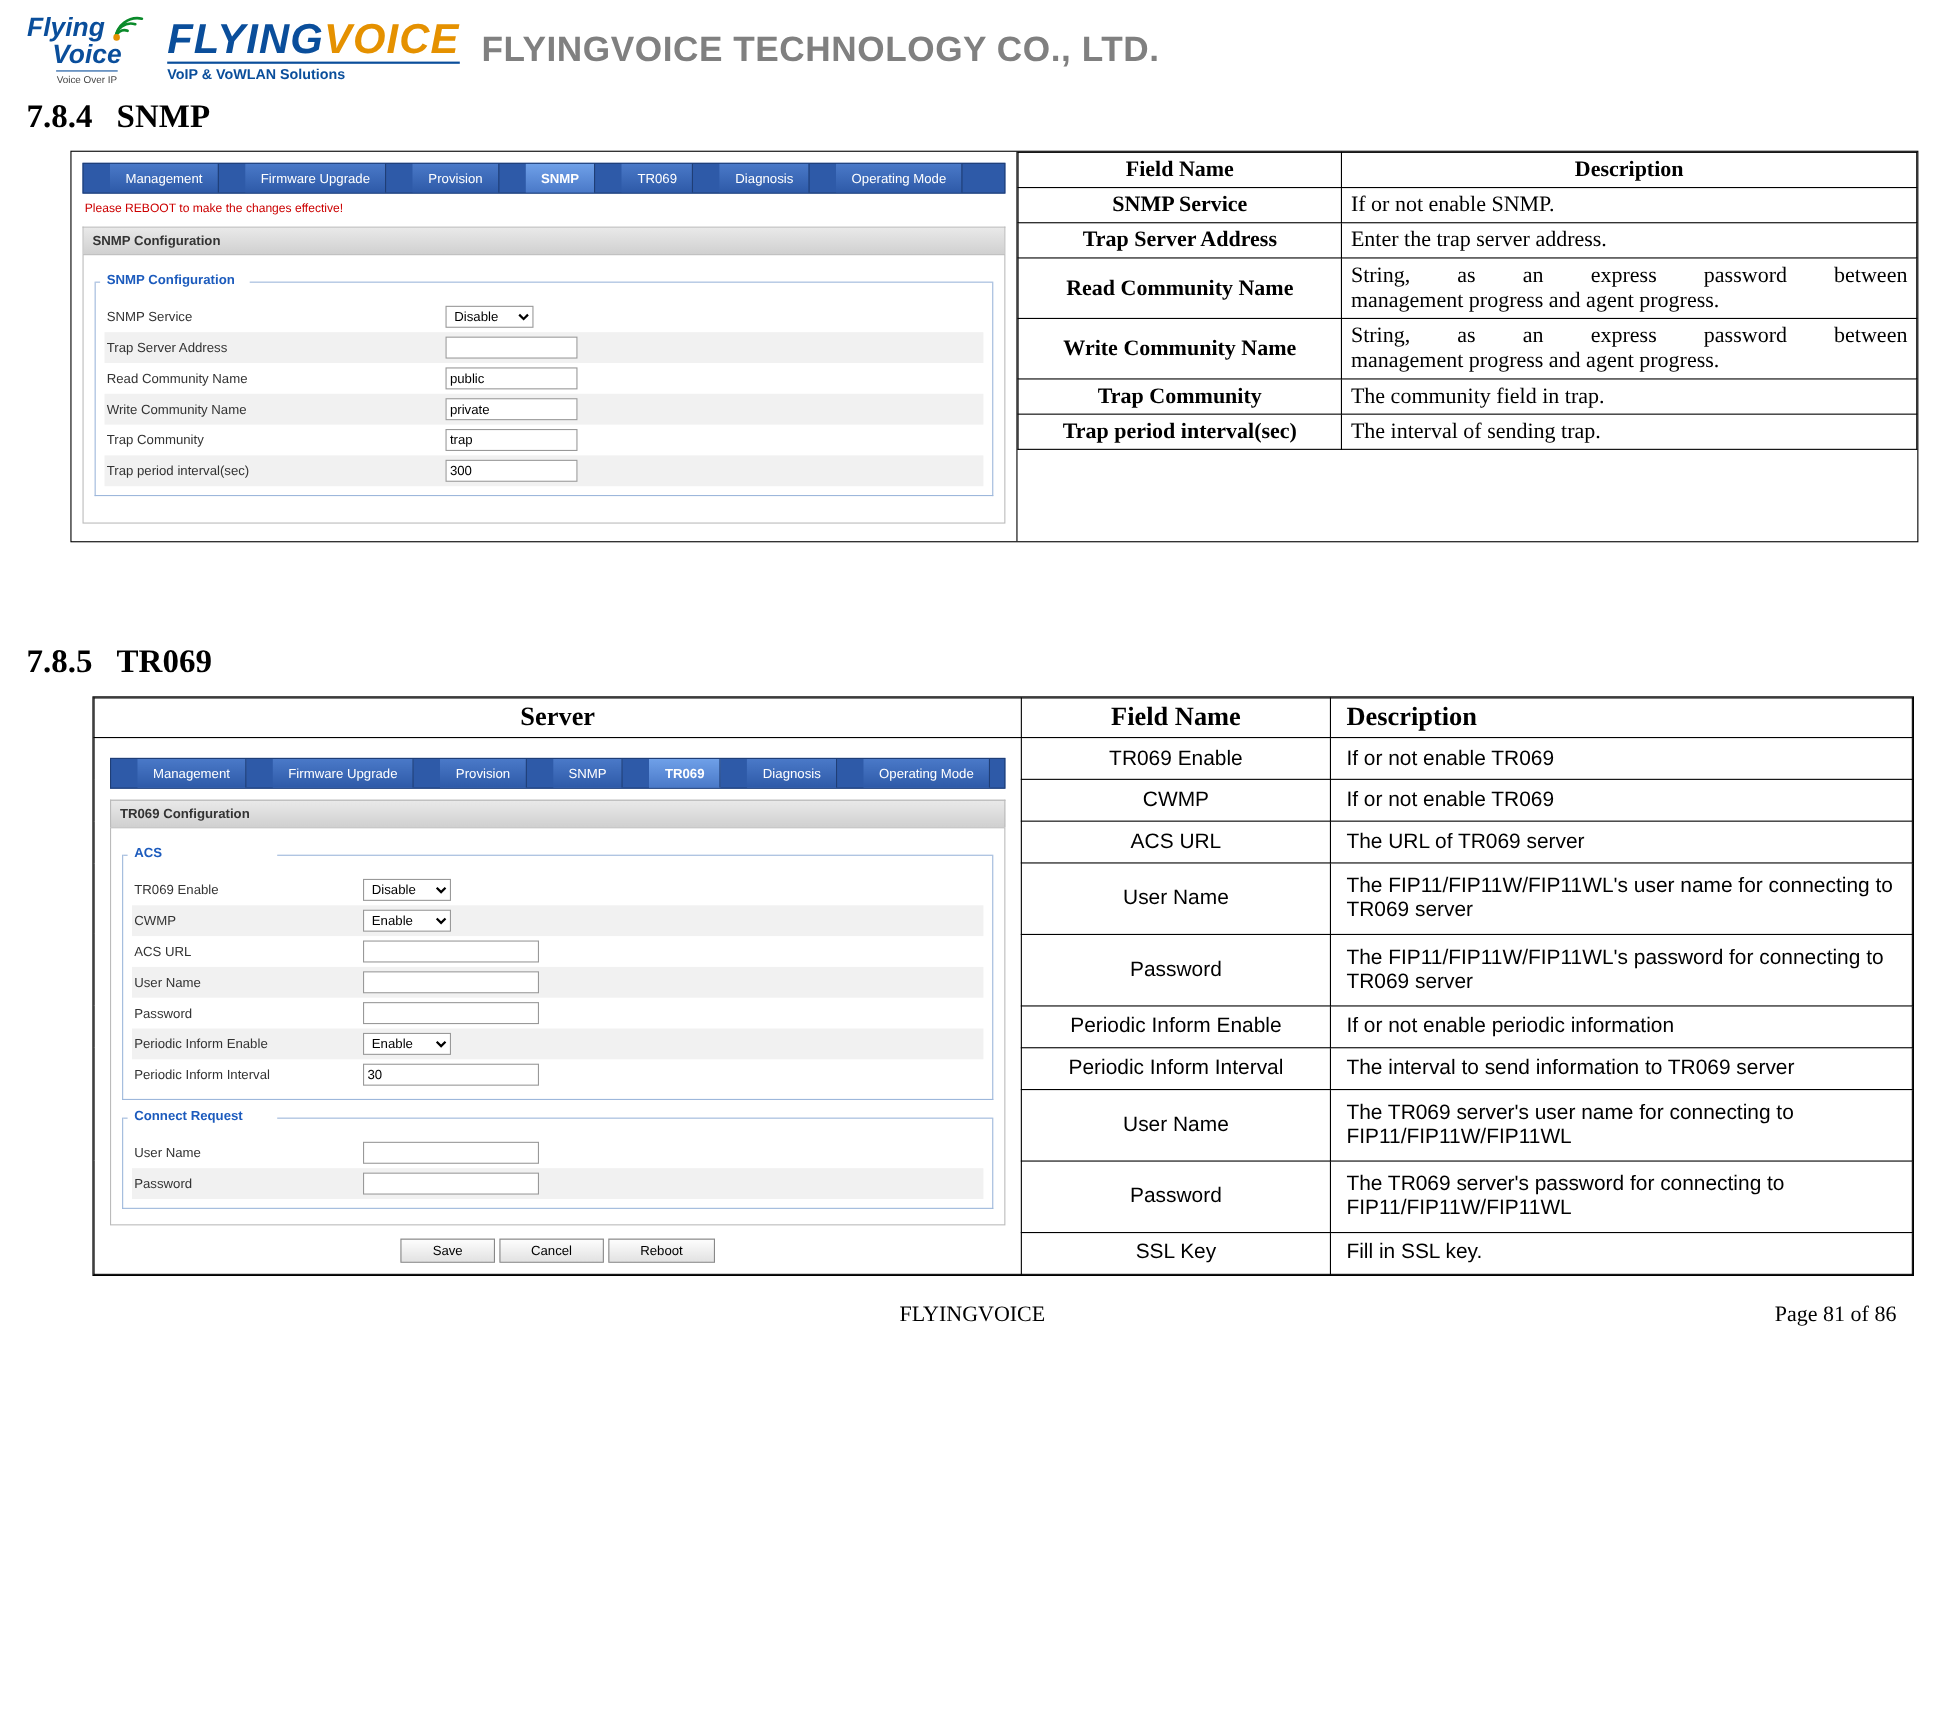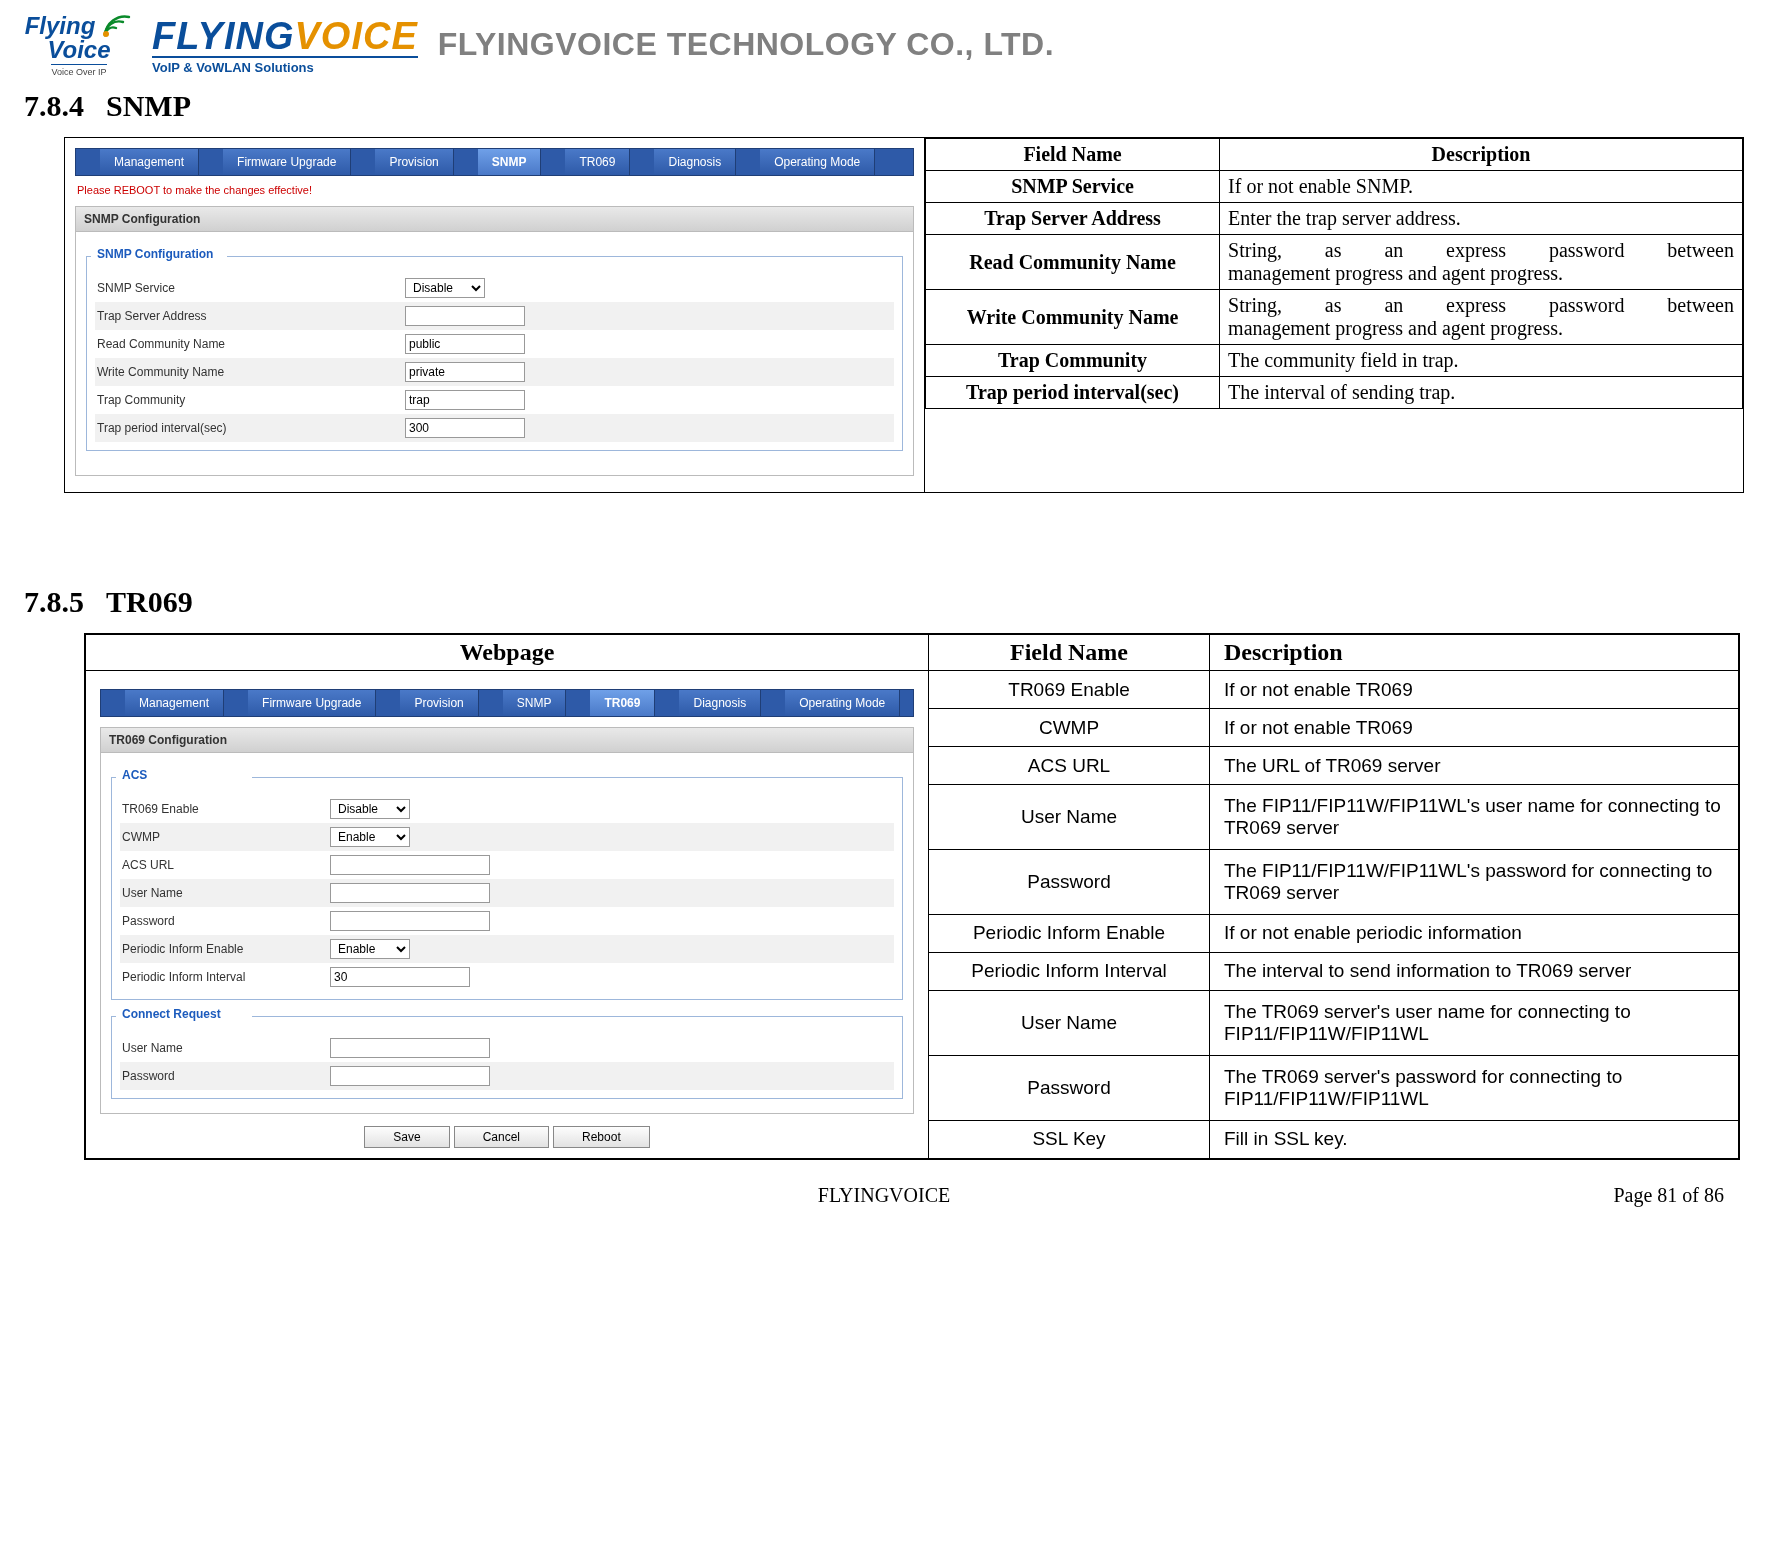--- a/index.html
+++ b/index.html
@@ -328,21 +328,21 @@
 
 <div class="block" id="tr069-block" style="margin-left:60px; margin-right:4px;">
   <table class="spec" style="width:100%;">
     <colgroup>
       <col style="width:51%;">
       <col style="width:17%;">
       <col>
     </colgroup>
     <thead>
       <tr>
-        <th>Webpage</th>
+        <th>Server</th>
         <th>Field Name</th>
         <th style="text-align:left;padding-left:14px;">Description</th>
       </tr>
     </thead>
     <tbody id="tr069-spec-body">
         <tr>
           <td rowspan="10" style="padding: 0px; vertical-align: top;">
             <div class="shot" style="padding: 18px 14px 10px;">
               <div class="tabs">
                 <div class="tab">Management</div>
@@ -377,21 +377,21 @@
                   <div class="form-row">
                     <label>Password</label>
                     <input type="text" style="width: 160px;">
                   </div>
                   <div class="form-row alt">
                     <label>Periodic Inform Enable</label>
                     <select><option>Enable</option></select>
                   </div>
                   <div class="form-row">
                     <label>Periodic Inform Interval</label>
-                    <input type="text" value="30" style="width: 140px;">
+                    <input type="text" value="30" style="width: 160px;">
                   </div>
                 </div>
                 <div class="fieldset" style="margin-top: 16px;">
                   <span class="legend">Connect Request</span>
                   <div class="form-row">
                     <label>User Name</label>
                     <input type="text" style="width: 160px;">
                   </div>
                   <div class="form-row alt">
                     <label>Password</label>

